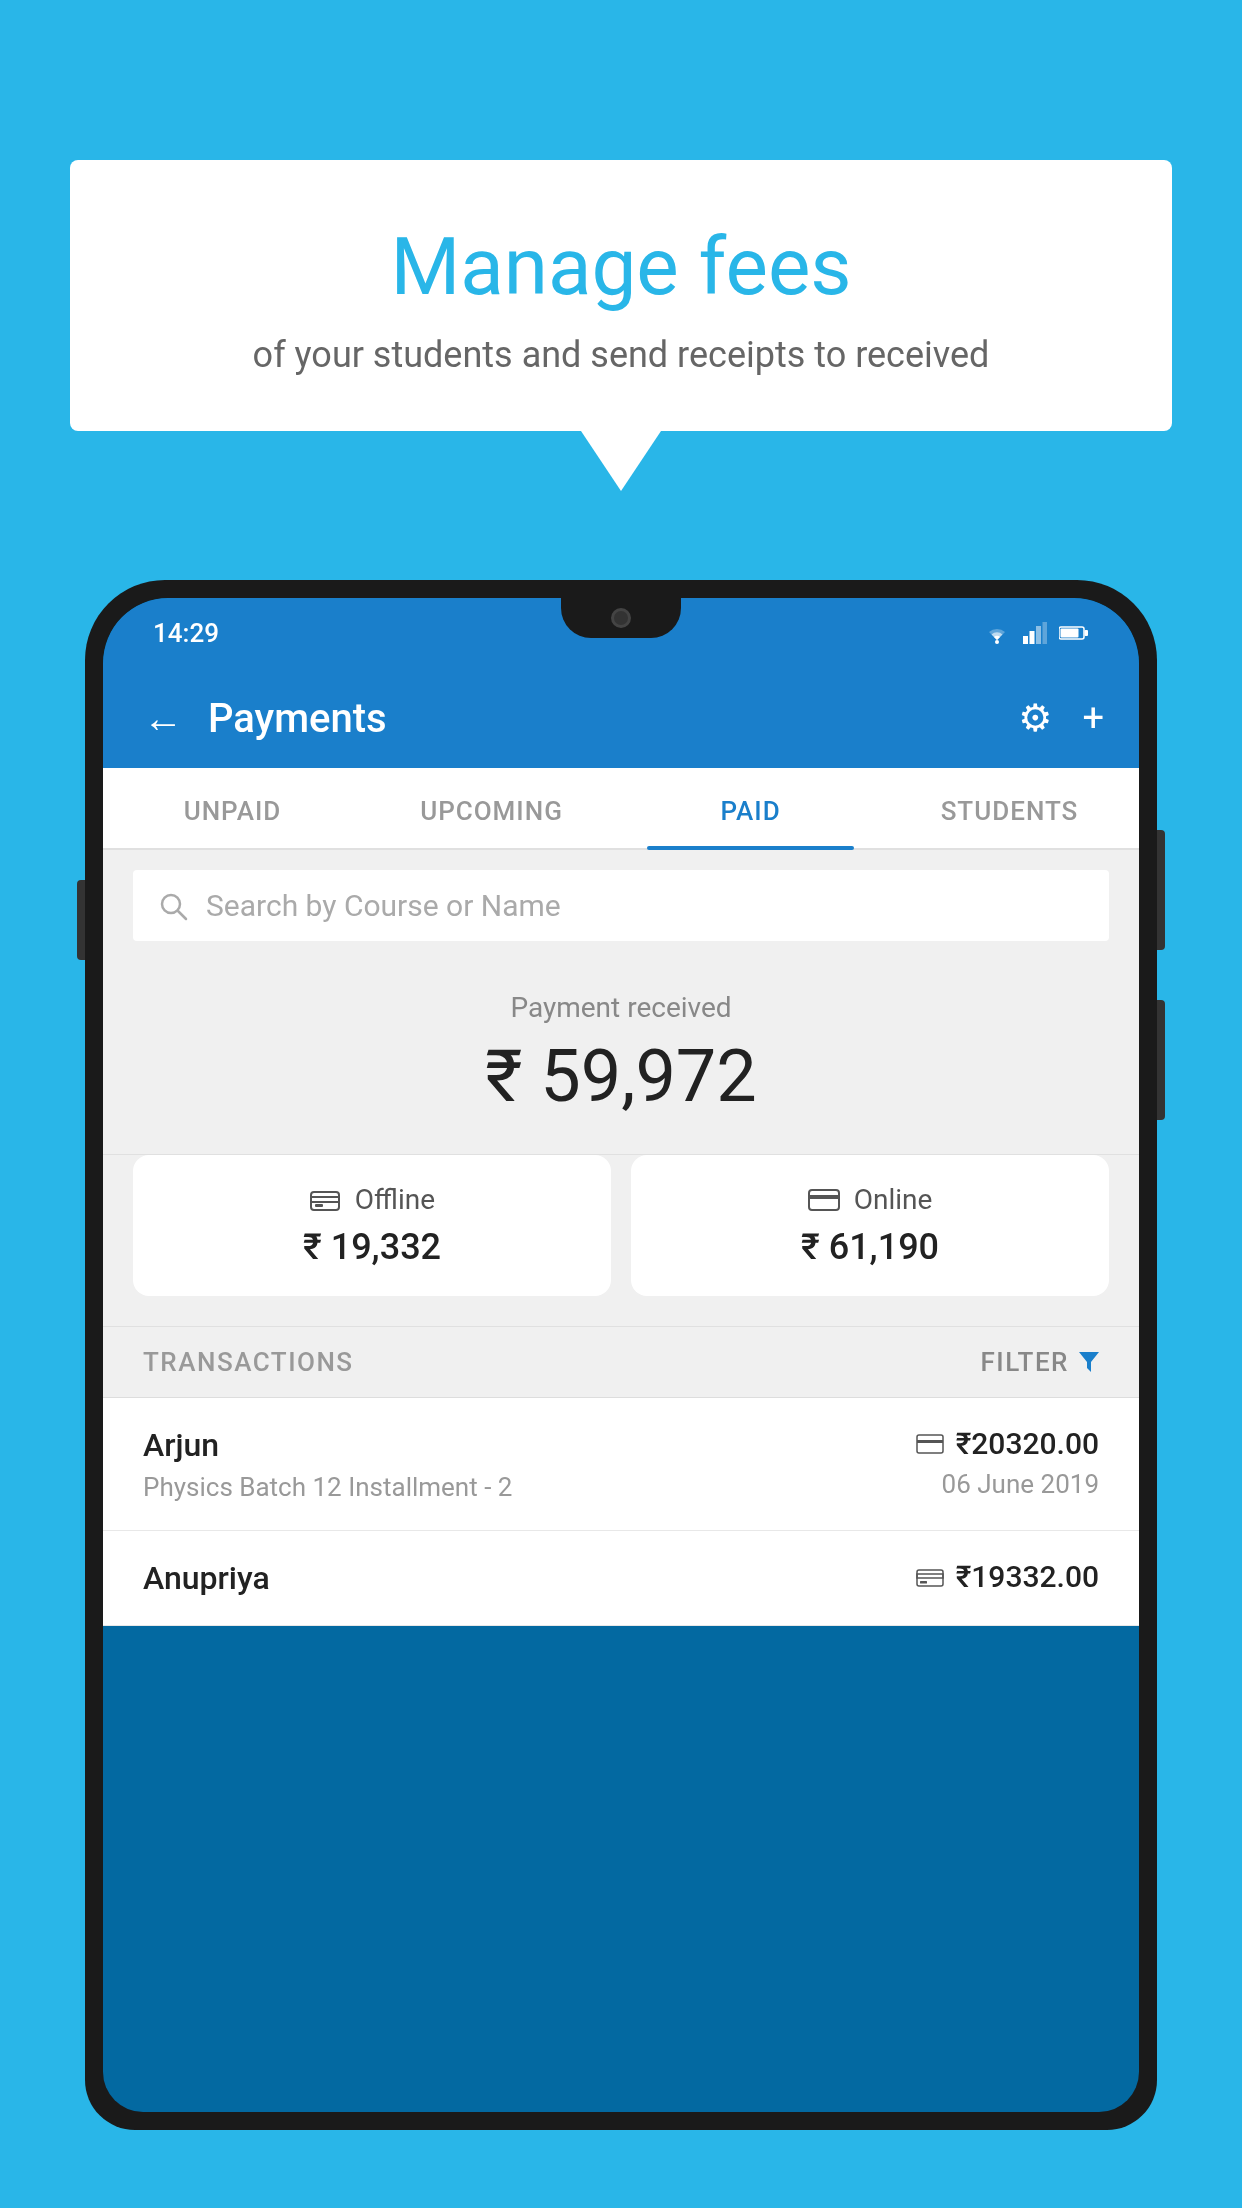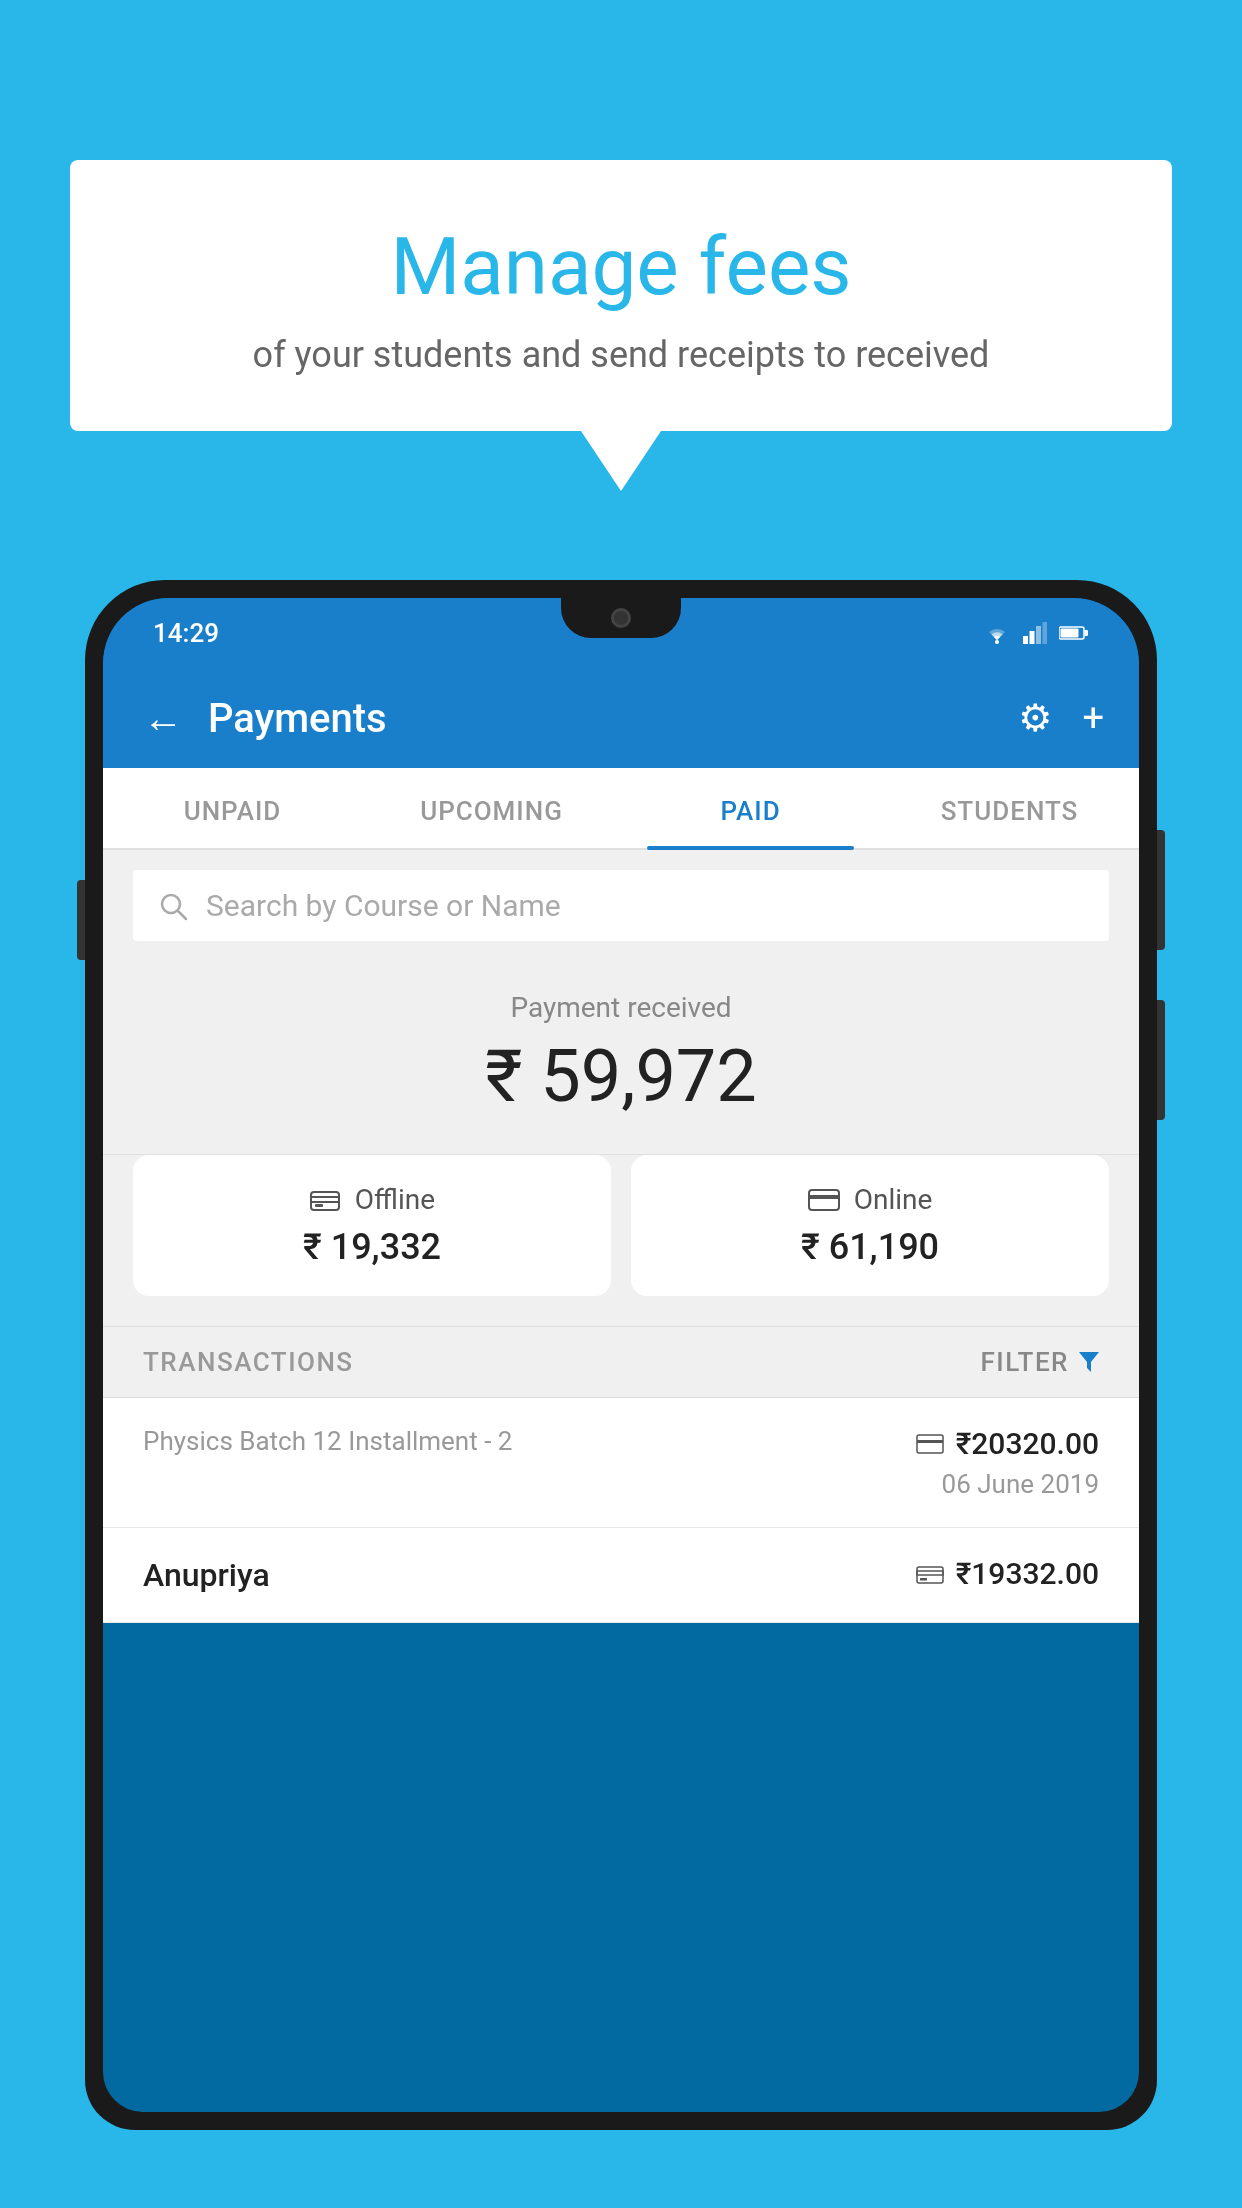--- a/index.html
+++ b/index.html
@@ -496,20 +496,21 @@
         <div class="filter-btn">
           <span>FILTER</span>
           <svg width="20" height="20" viewBox="0 0 20 20">
             <polygon points="0,0 20,0 12,10 12,20 8,16 8,10" fill="#1a7fcb"></polygon>
           </svg>
         </div>
       </div>
 
       <div class="transaction-row">
         <div class="transaction-left">
+          <span class="transaction-name">Arjun</span>
           <span class="transaction-detail">Physics Batch 12 Installment - 2</span>
         </div>
         <div class="transaction-right">
           <div class="transaction-amount-row">
             <svg width="28" height="20" viewBox="0 0 28 20" fill="none">
               <rect x="1" y="1" width="26" height="18" rx="2" stroke="#555" stroke-width="1.5"></rect>
               <rect x="1" y="6" width="26" height="3" fill="#555"></rect>
             </svg>
             <span class="transaction-amount">₹20320.00</span>
           </div>

